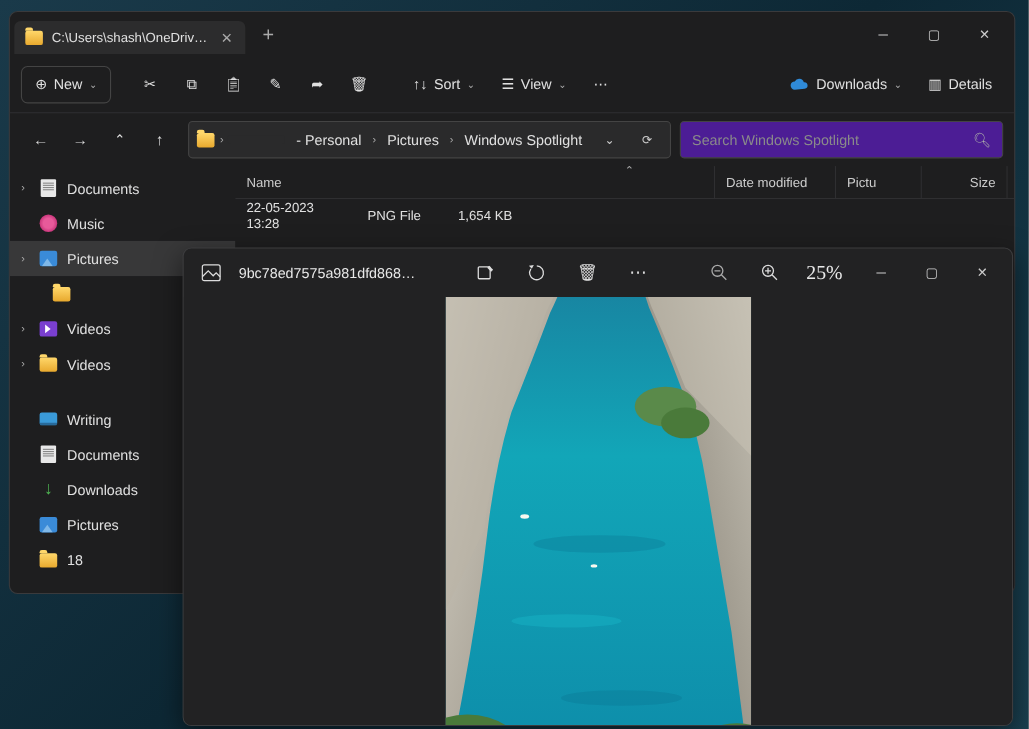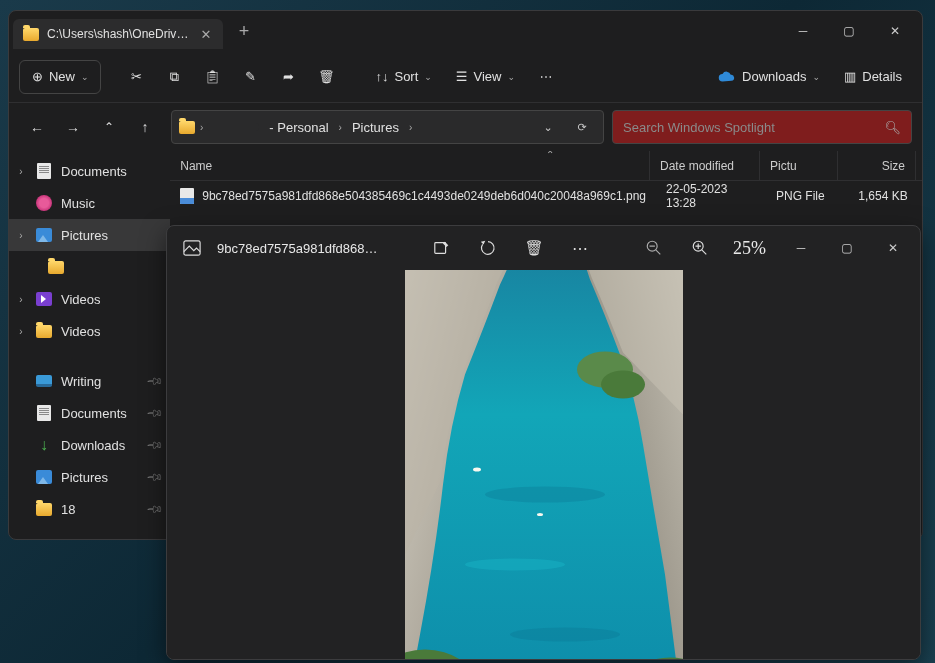--- a/index.html
+++ b/index.html
@@ -60,21 +60,21 @@
 .address-bar {
   flex:1; height:34px; background:#2a2a2b; border:1px solid #444; border-radius:4px;
   display:flex; align-items:center; padding:0 6px; font-size:13px; gap:4px;
 }
 .crumb { color:#e0e0e0; padding: 4px 6px; white-space:nowrap; }
 .crumb.obscured { background:#2a2a2b; color:#2a2a2b; border-radius:3px; width:52px; }
 .address-bar .sep { color:#aaa; font-size:10px; }
 .addr-tail { margin-left:auto; display:flex; gap:4px; }
 .addr-tail div { width:30px;height:30px;display:flex;align-items:center;justify-content:center;color:#ccc;font-size:11px; }
 .search-box {
-  width: 300px; height:34px; background:#7f1d1d; border:1px solid #444; border-radius:4px;
+  width: 300px; height:34px; background:#4c1d95; border:1px solid #444; border-radius:4px;
   display:flex; align-items:center; padding:0 10px; font-size:13px; color:#9a9a9a;
 }
 .search-box input { flex:1; background:transparent; border:none; outline:none; color:#e0e0e0; font-size:13px; }
 .search-box input::placeholder { color:#8a8a8a; }
 
 
 .body { flex:1; display:flex; overflow:hidden; }
 
 
 .tree { width:205px; padding: 4px 0 10px; overflow-y:auto; font-size:13px; }
@@ -229,20 +229,21 @@
     <div class="address-bar">
       <span class="ticon">
           <span class="folder-ic"></span>
         </span>
       <span class="sep">›</span>
       <span class="crumb obscured"></span>
       <span class="crumb">- Personal</span>
       <span class="sep">›</span>
       <span class="crumb">Pictures</span>
       <span class="sep">›</span>
+      <span class="crumb">Windows Spotlight</span>
       <div class="addr-tail">
         <div>⌄</div>
         <div>⟳</div>
       </div>
     </div>
     <div class="search-box">
       <input placeholder="Search Windows Spotlight" style="">
       <span style="color:#aaa;">🔍︎</span>
     </div>
   </div>
@@ -334,24 +335,20 @@
 
     <div class="filepane">
       <div class="colhdr">
         <span class="group-collapse">⌃</span>
         <div class="col-name">Name</div>
         <div class="col-date">Date modified</div>
         <div class="col-type">Pictu</div>
         <div class="col-size">Size</div>
       </div>
       <div class="frow">
-        <div class="col-name">
-          <span class="file-ic"></span>
-          <span>9bc78ed7575a981dfd868e504385469c1c4493de0249deb6d040c20048a969c1.png</span>
-        </div>
         <div class="col-date">22-05-2023 13:28</div>
         <div class="col-type">PNG File</div>
         <div class="col-size" style="text-align:center;">1,654 KB</div>
       </div>
     </div>
   </div>
 </div>
 
 <div class="photos">
   <div class="ptitle">

